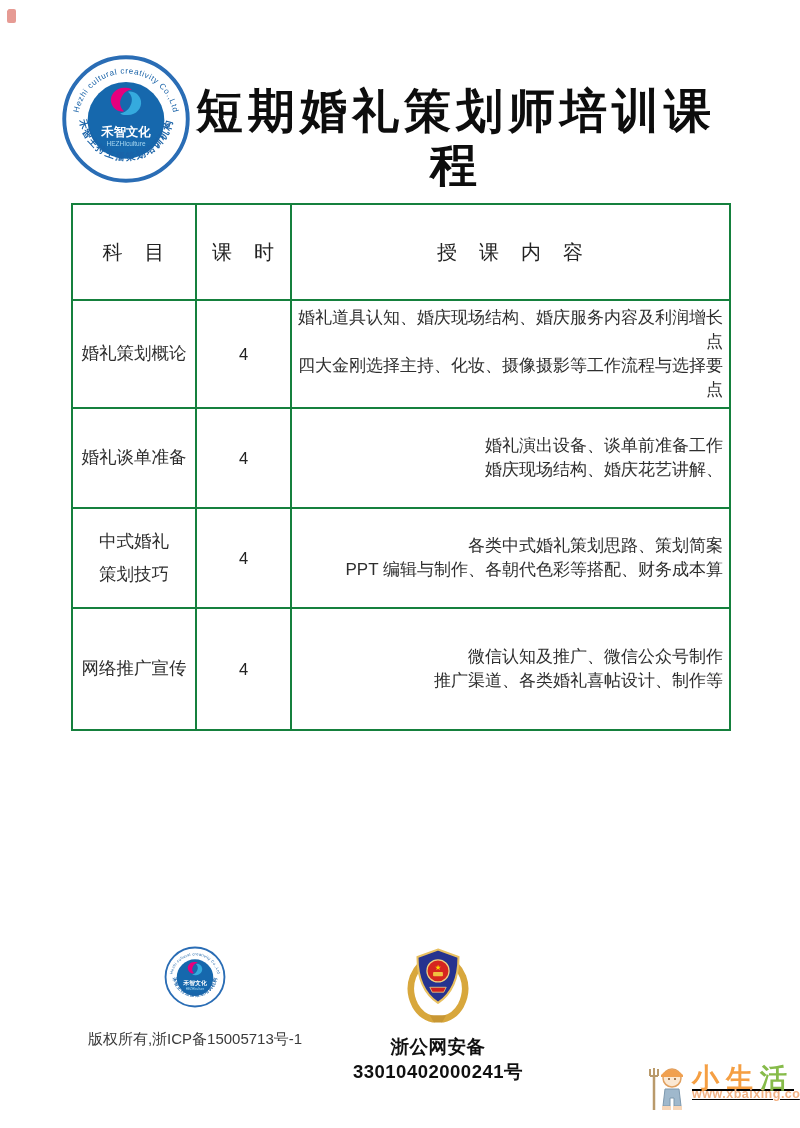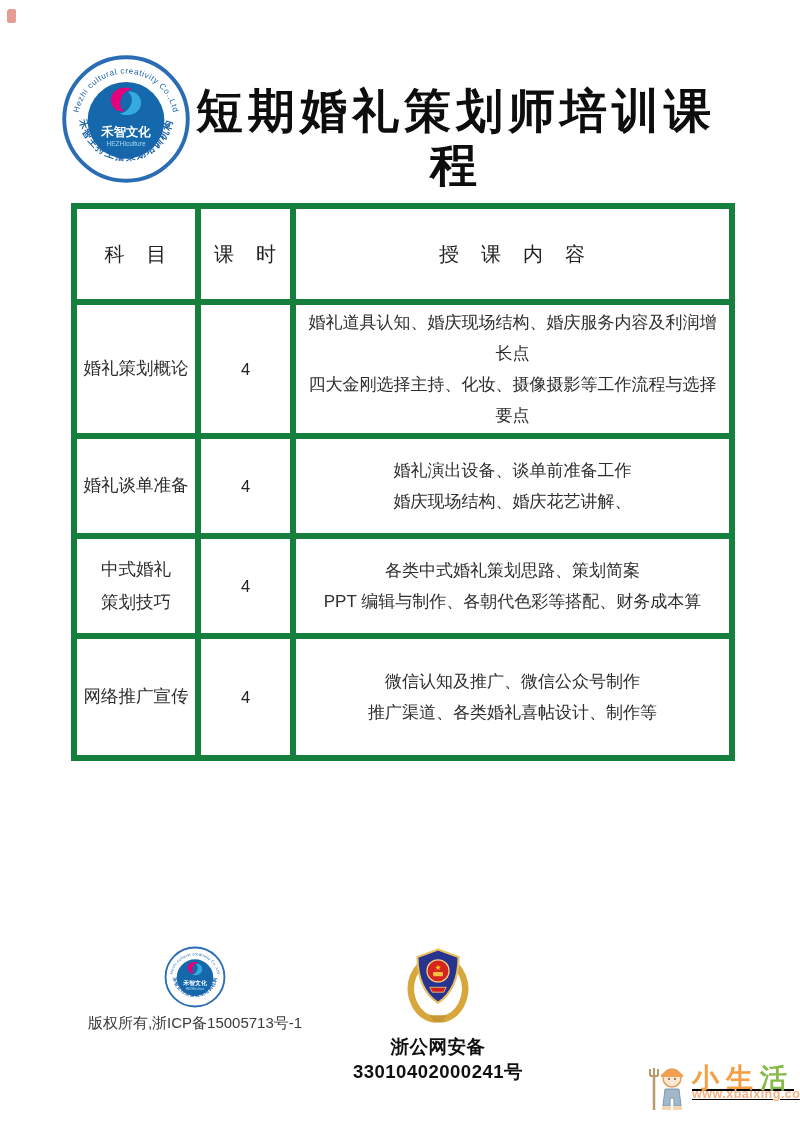--- a/index.html
+++ b/index.html
@@ -9,39 +9,39 @@
   
   .corner-artifact { position:absolute; left:7px; top:9px; width:9px; height:14px; background:#dd7a70; opacity:.75; border-radius:2px; }
 
   
   .logo-main { position:absolute; left:61px; top:54px; width:130px; height:130px; }
   .page-title { position:absolute; left:186px; top:84px; width:540px; text-align:center;
     font-size:47px; font-weight:800; letter-spacing:5px; color:#0d0d0d; line-height:1.15; }
 
   
   table.course { position:absolute; left:71px; top:203px; width:658px; border-collapse:collapse; table-layout:fixed; }
-  table.course th, table.course td { border:6px solid #15803d; vertical-align:middle; text-align:center; padding:2px 6px; }
+  table.course th, table.course td { border:2px solid #15803d; vertical-align:middle; text-align:center; padding:2px 6px; }
   col.c-subject { width:124px; } col.c-hours { width:95px; } col.c-content { width:439px; }
   thead tr { height:96px; }
   thead th { font-size:20px; font-weight:400; color:#222; letter-spacing:1px; white-space:pre; }
   tbody tr:nth-child(1){ height:108px; }
   tbody tr:nth-child(2){ height:100px; }
   tbody tr:nth-child(3){ height:100px; }
   tbody tr:nth-child(4){ height:122px; }
   tbody tr:nth-child(5){ height:100px; }
   tbody tr:nth-child(6){ height:85px; }
   td.subject { font-size:17.5px; color:#2e2e2e; white-space:pre-line; line-height:1.9; }
   td.hours { font-size:16.5px; color:#222; }
   td.content { font-size:17px; color:#2e2e2e; }
-  .content-line { line-height:31px; }
+  .content-line { line-height:24px;text-align:right; }
 
   
   .footer-left { position:absolute; left:85px; top:946px; width:220px; text-align:center; }
   .logo-small { width:62px; height:62px; }
-  .icp-text { margin-top:2px; font-size:15px; color:#3a3a3a; }
+  .icp-text { margin-top:18px; font-size:15px; color:#3a3a3a; }
 
   .footer-center { position:absolute; left:318px; top:944px; width:240px; text-align:center; }
   .police-badge { width:82px; height:80px; }
   .police-text { margin-top:6px; font-size:18.5px; font-weight:700; color:#101010; letter-spacing:.5px; }
 
   .footer-right { position:absolute; left:572px; top:950px; width:150px; text-align:center; }
   .baidu-v { width:72px; height:52px; }
   .baidu-cn { font-size:21px; letter-spacing:6px; margin-top:2px; text-indent:6px; }
   .baidu-en { font-size:9px; letter-spacing:1.5px; margin-top:1px; }
   .baidu-cert { font-size:18px; font-weight:700; letter-spacing:2px; margin-top:5px; }

